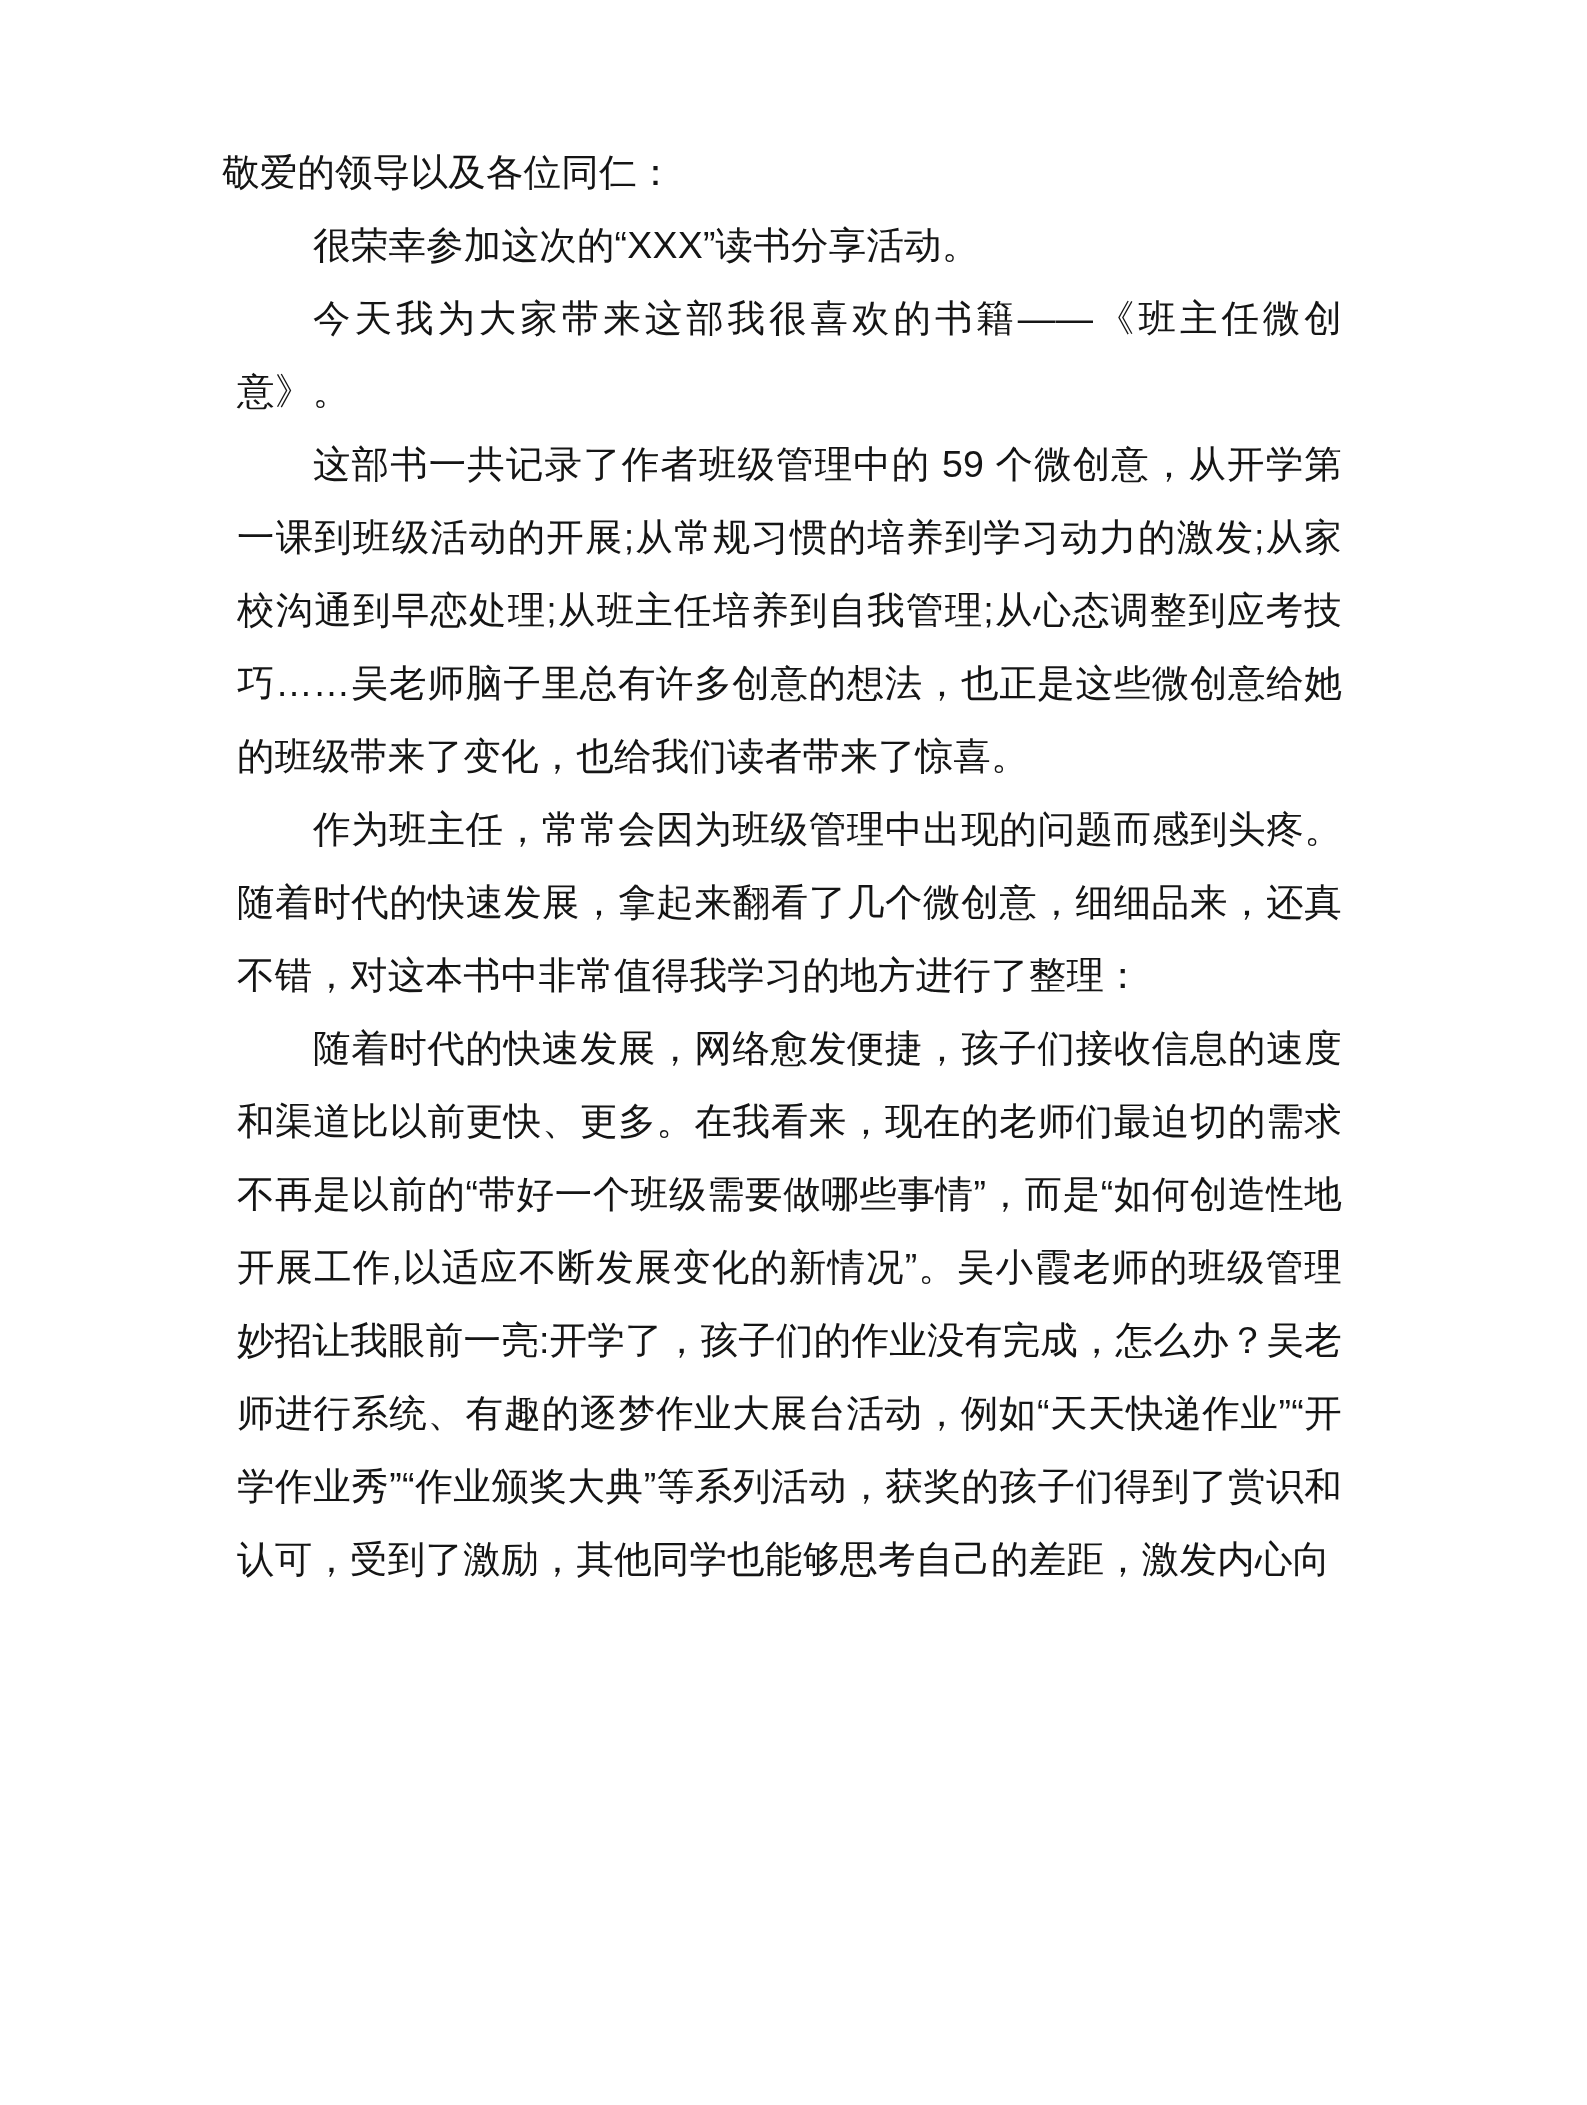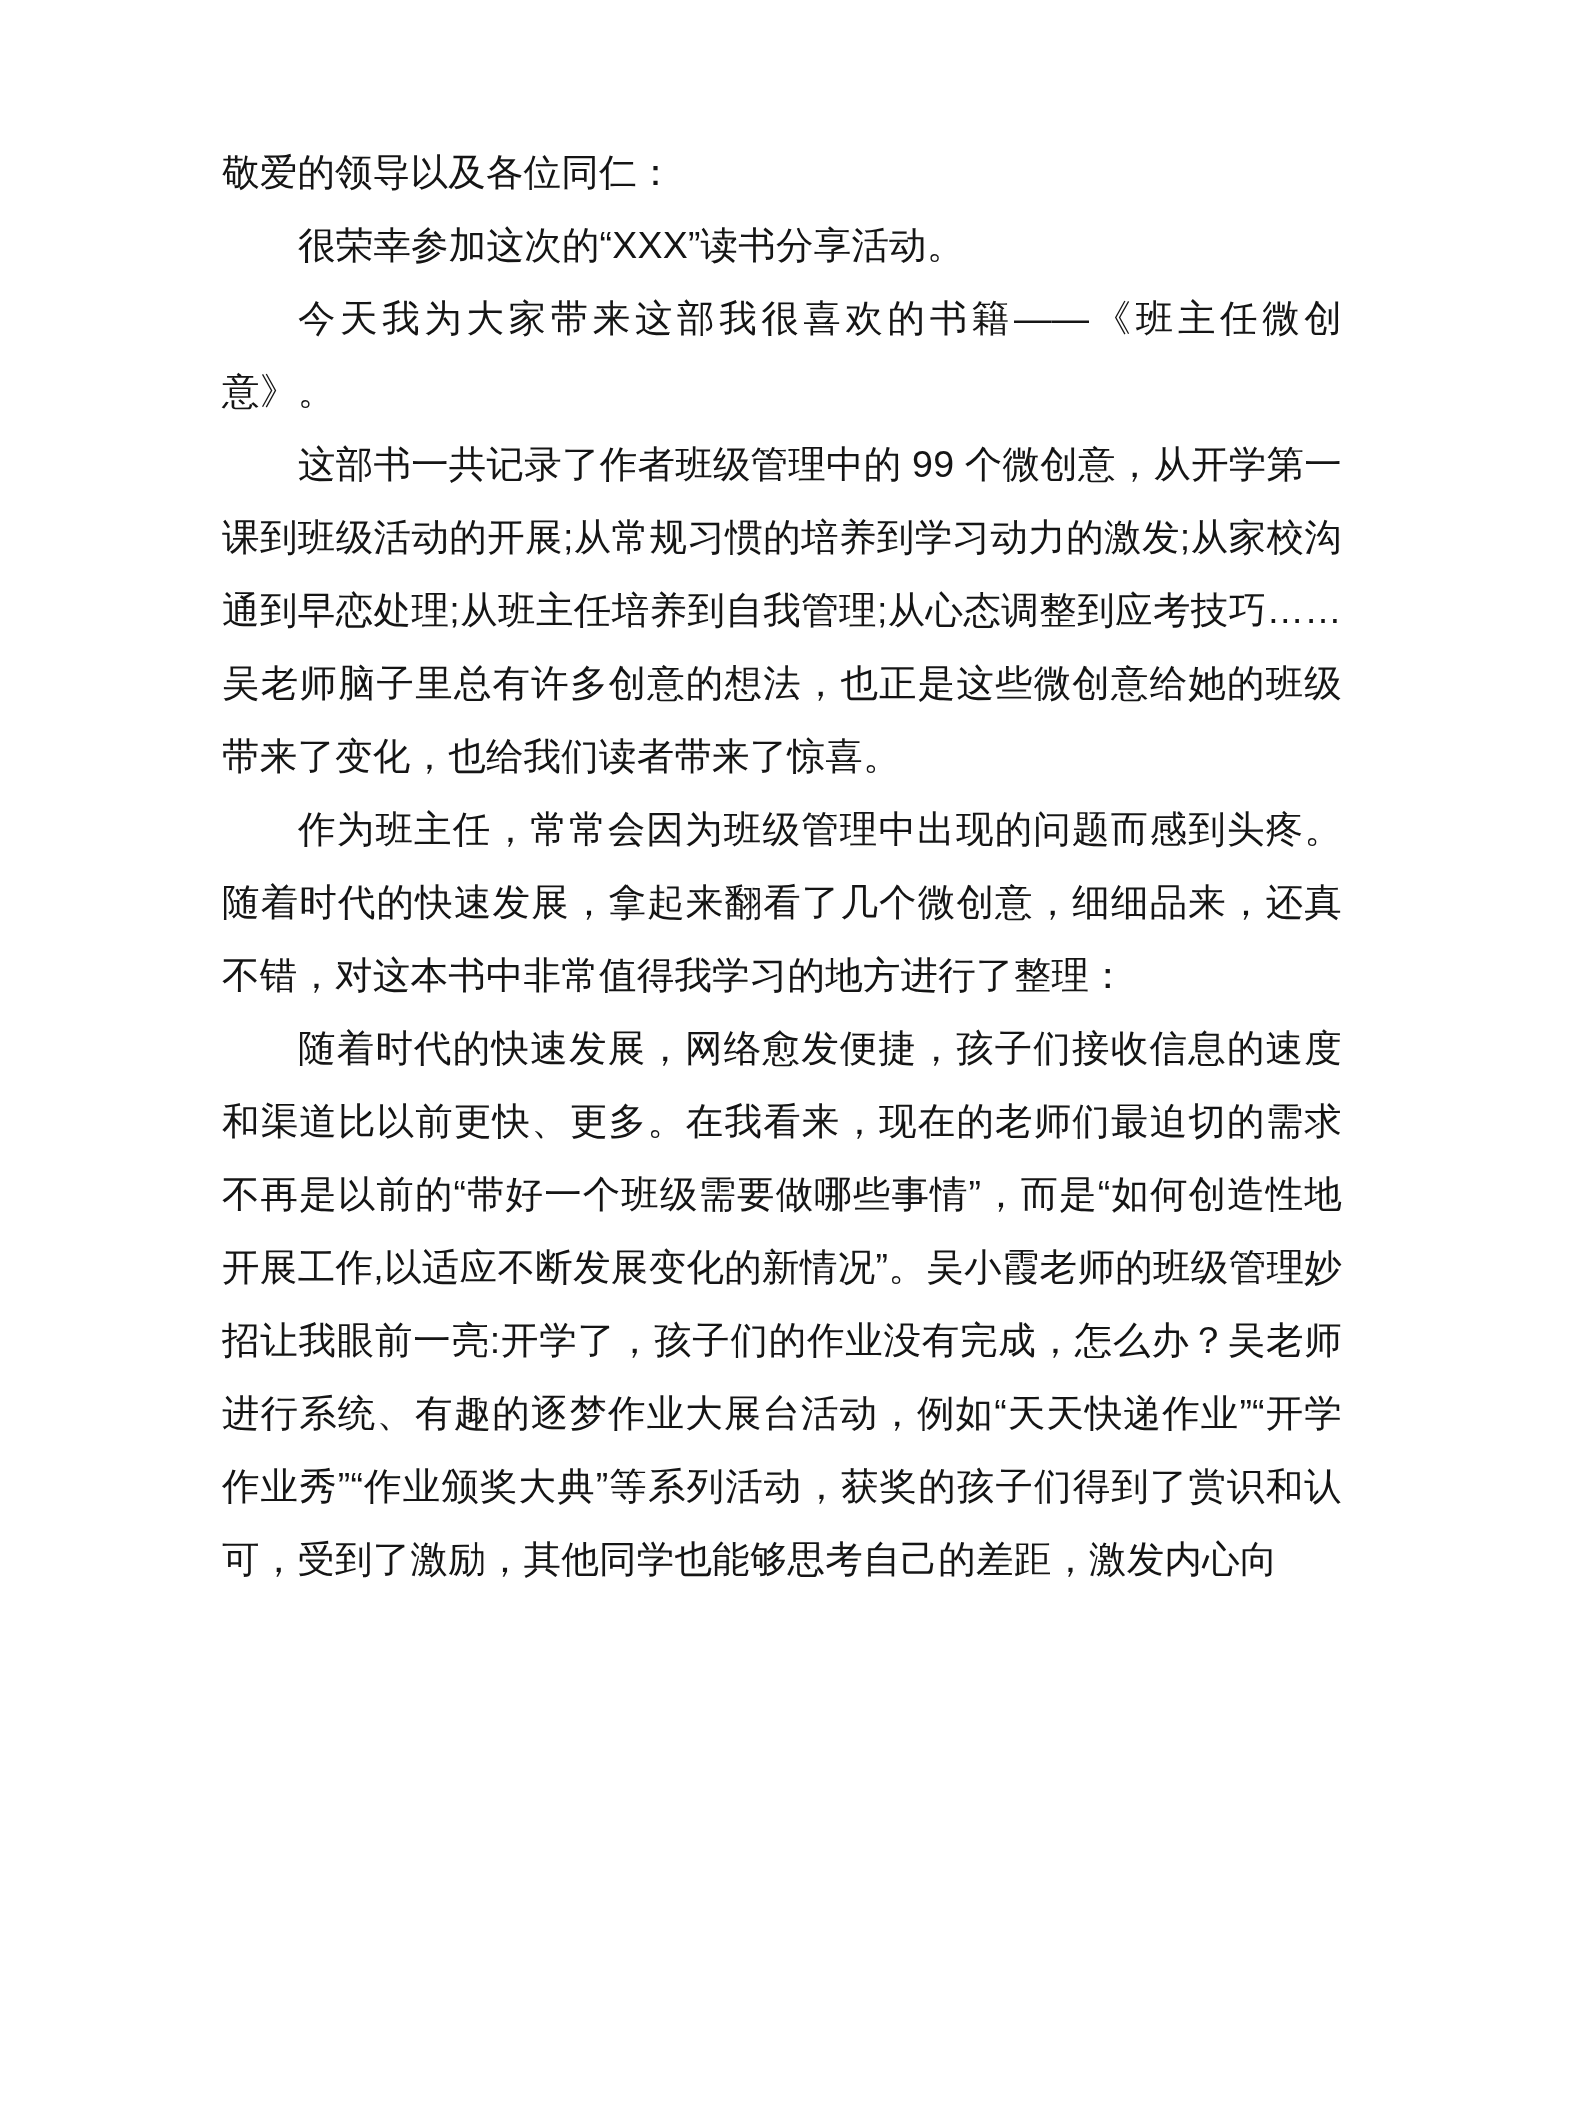--- a/index.html
+++ b/index.html
@@ -29,20 +29,21 @@
     color: #151515;
     text-align: justify;
     text-justify: inter-ideograph;
     margin: 0 0 0 0;
     letter-spacing: 0.2px;
     word-break: break-all;
     -webkit-font-smoothing: antialiased;
   }
   .para.indent {
     text-indent: 76px;
+    margin-left: 15px;
   }
   .para.noindent {
     text-indent: 0;
   }
   .para.heading {
     text-indent: 76px;
   }
 </style>
 </head>
 <body>
@@ -50,21 +51,21 @@
 <div class="page">
   <div class="doc-body">
 
     <p class="para noindent">敬爱的领导以及各位同仁：</p>
 
     <p class="para indent">很荣幸参加这次的“XXX”读书分享活动。</p>
 
 
     <p class="para indent">今天我为大家带来这部我很喜欢的书籍——《班主任微创意》。</p>
 
-    <p class="para indent">这部书一共记录了作者班级管理中的 99 个微创意，从开学第一课到班级活动的开展;从常规习惯的培养到学习动力的激发;从家校沟通到早恋处理;从班主任培养到自我管理;从心态调整到应考技巧……吴老师脑子里总有许多创意的想法，也正是这些微创意给她的班级带来了变化，也给我们读者带来了惊喜。</p>
+    <p class="para indent">这部书一共记录了作者班级管理中的 59 个微创意，从开学第一课到班级活动的开展;从常规习惯的培养到学习动力的激发;从家校沟通到早恋处理;从班主任培养到自我管理;从心态调整到应考技巧……吴老师脑子里总有许多创意的想法，也正是这些微创意给她的班级带来了变化，也给我们读者带来了惊喜。</p>
 
     <p class="para indent">作为班主任，常常会因为班级管理中出现的问题而感到头疼。随着时代的快速发展，拿起来翻看了几个微创意，细细品来，还真不错，对这本书中非常值得我学习的地方进行了整理：</p>
 
 
     <p class="para indent">随着时代的快速发展，网络愈发便捷，孩子们接收信息的速度和渠道比以前更快、更多。在我看来，现在的老师们最迫切的需求不再是以前的“带好一个班级需要做哪些事情”，而是“如何创造性地开展工作,以适应不断发展变化的新情况”。吴小霞老师的班级管理妙招让我眼前一亮:开学了，孩子们的作业没有完成，怎么办？吴老师进行系统、有趣的逐梦作业大展台活动，例如“天天快递作业”“开学作业秀”“作业颁奖大典”等系列活动，获奖的孩子们得到了赏识和认可，受到了激励，其他同学也能够思考自己的差距，激发内心向</p>
 
   </div>
 </div>
 
 </body></html>

